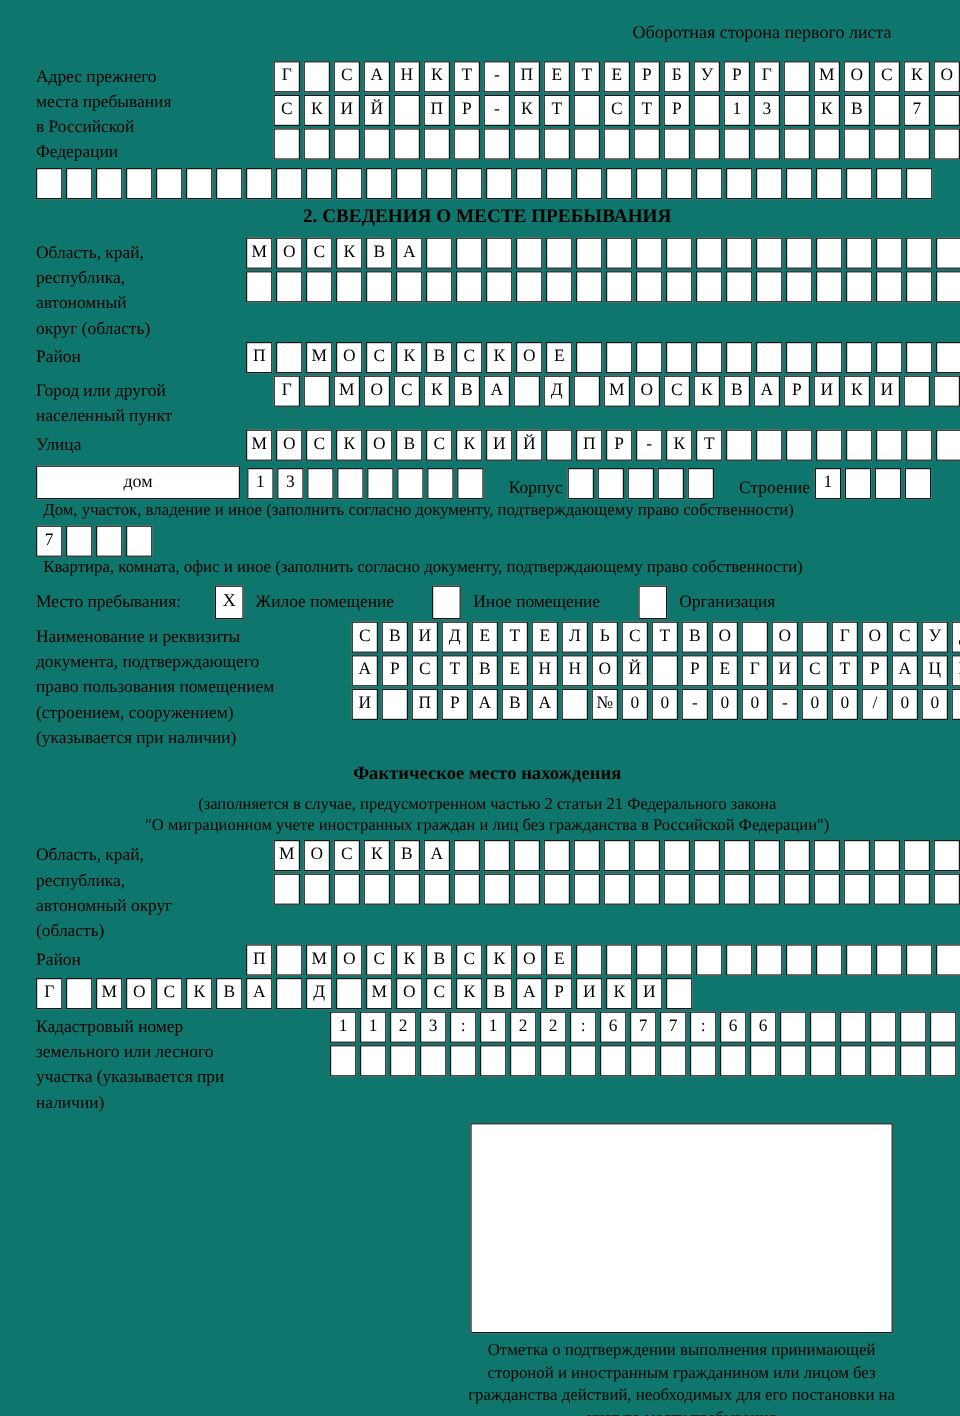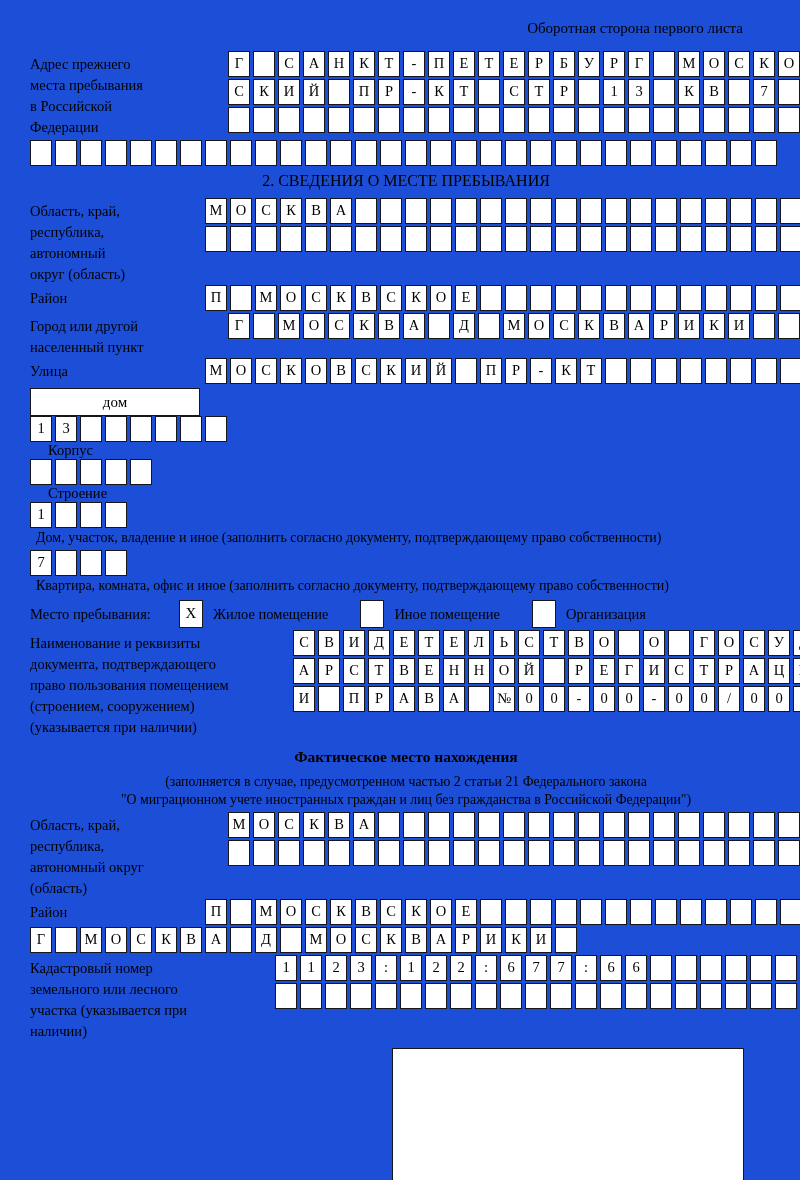--- a/index.html
+++ b/index.html
@@ -1,40 +1,40 @@
 <!DOCTYPE html>
 <html><head>
 <meta charset="utf-8">
 <style>
   html,body{margin:0;padding:0;background:#fff;}
   .page{
     position:relative; width:800px; height:1180px; overflow:hidden;
     box-sizing:border-box; padding:20px 18px 0 30px;
-    font-family:"Liberation Serif","DejaVu Serif",serif; color:#000; background:#1d4ed8;
+    font-family:"Liberation Serif","DejaVu Serif",serif; color:#000; background:#0f766e;
   }
   .hdr-note{ text-align:right; font-size:15px; padding-right:39px; margin-bottom:14px; }
   .frow{ display:flex; align-items:flex-start;gap:48px; }
   .flabel{ font-size:14.5px; line-height:1.45; padding-top:3px; box-sizing:border-box; }
   .lw150{ flex:0 0 150px; } .lw127{ flex:0 0 127px; } .lw197{ flex:0 0 197px; } .lw215{ flex:0 0 215px; } .lw143{ flex:0 0 143px; }
   .tw118{ max-width:118px; display:block; } .tw100{ max-width:100px; display:block; }
   .tw120{ max-width:120px; display:block; } .tw128{ max-width:128px; display:block; }
   .tw195{ max-width:195px; display:block; } .tw200{ max-width:200px; display:block; }
   .tw170{ max-width:170px; display:block; }
   .boxcol{ flex:1 1 auto; }
   .boxrow{ white-space:nowrap; margin-bottom:2px; height:26px; }
   .cbox{
     display:inline-block; box-sizing:border-box; width:22px; height:26px;
     border:1.5px solid #161616; margin-right:3px; text-align:center;
     font-size:14.5px; line-height:23px; vertical-align:top; background:#fff;
   }
   .note-c{ text-align:center; font-size:13.8px; margin:2px 0 4px 0; }
   .note-l{ font-size:14px; margin:2px 0 4px 6px; }
-  .sec-title{ text-align:center; font-weight:normal; font-size:16px; margin:6px 0 8px 0; }
+  .sec-title{ text-align:center; font-weight:bold; font-size:16px; margin:6px 0 8px 0; }
   .sub-title{ text-align:center; font-weight:bold; font-size:15.5px; margin:10px 0 8px 0; }
-  .domrow{ display:flex; align-items:flex-start; margin:2px 0 2px 0;flex-direction:column; }
+  .domrow{ display:flex; align-items:flex-end; margin:2px 0 2px 0; }
   .widecell{
     box-sizing:border-box; border:1.6px solid #161616; height:28px;
     display:flex; align-items:center; justify-content:center; font-size:15px; background:#fff;
   }
   .wc-dom{ width:170px; margin-right:6px; } .wc-kv{ width:205px; margin-right:6px; }
   .inline-lbl{ font-size:14.5px; margin:0 4px 0 18px; white-space:nowrap; }
   .mestorow{ display:flex; align-items:center; margin:6px 0 2px 0; }
   .optbox{
     display:inline-block; box-sizing:border-box; width:24px; height:28px;
     border:1.6px solid #161616; text-align:center; font-size:15px; line-height:25px;

